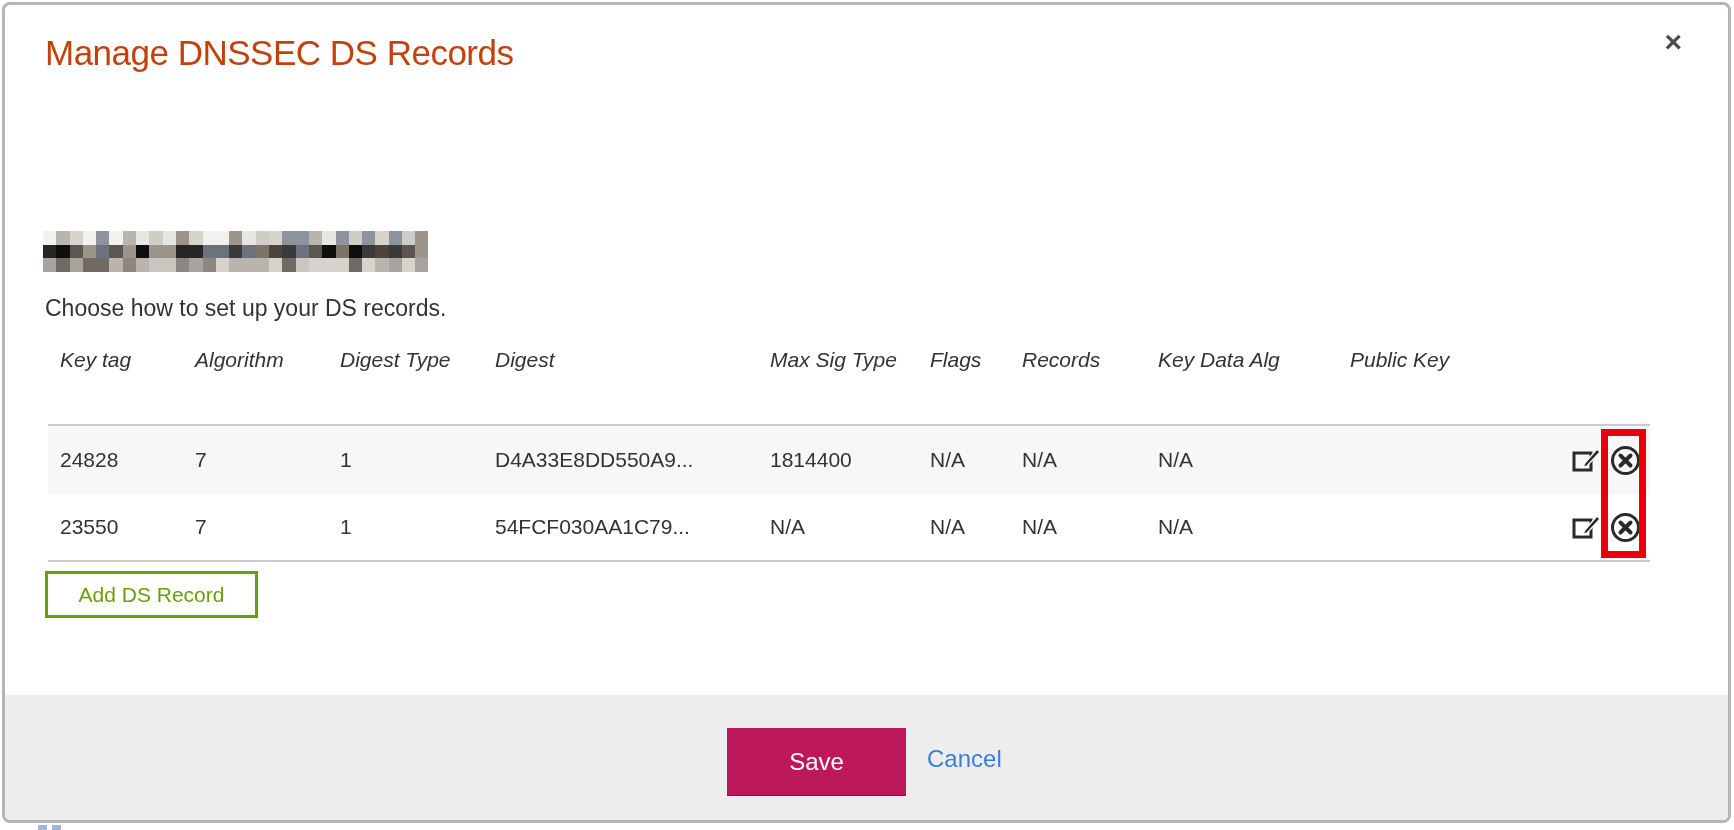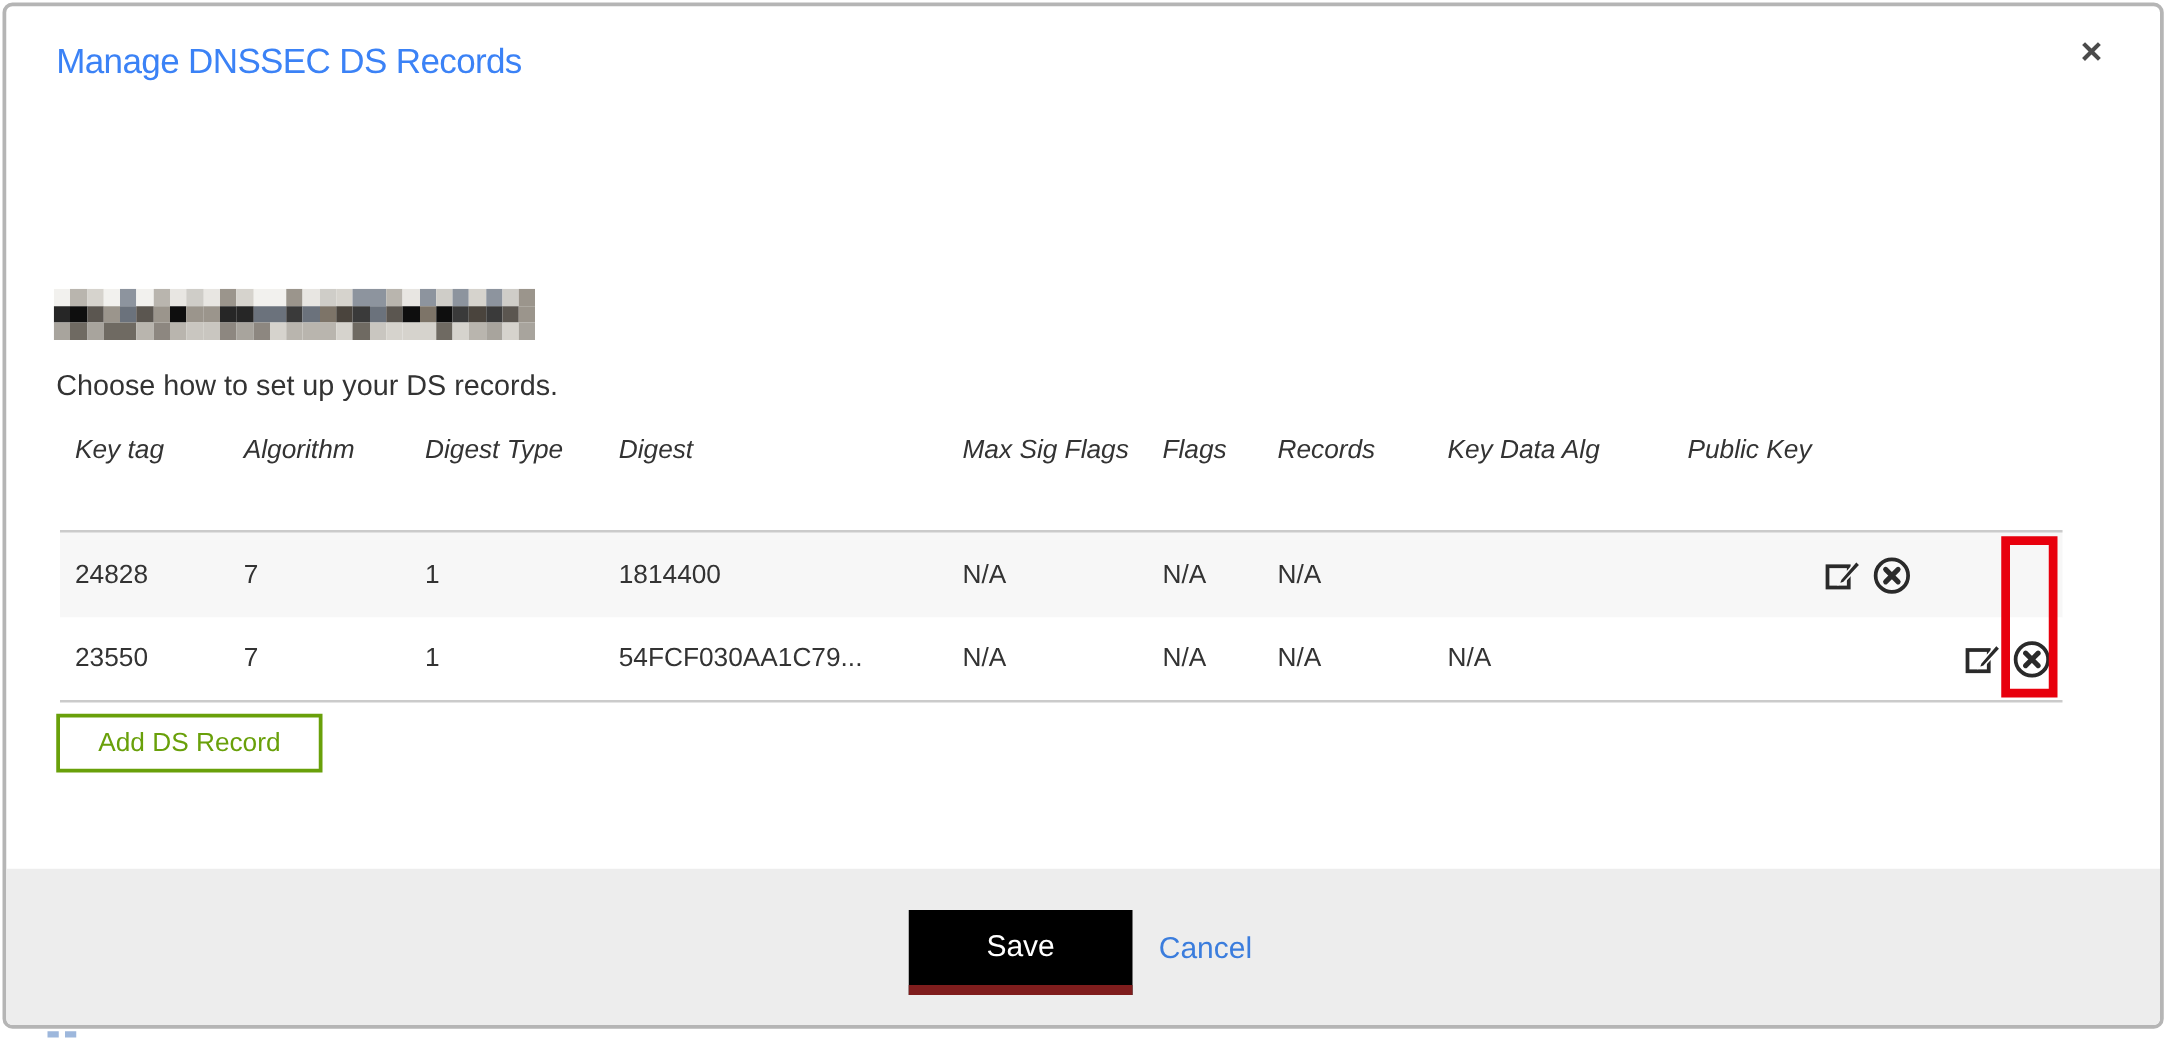--- a/index.html
+++ b/index.html
@@ -6,21 +6,21 @@
   html,body { width:1734px; height:830px; background:#ffffff; font-family:"Liberation Sans", sans-serif; overflow:hidden; }
 
   .dialog {
     position:absolute; left:2px; top:2px; width:1729px; height:821px;
     background:#ffffff; border:3px solid #b5b5b5; border-radius:8px;
   }
   .dialog-inner { position:relative; width:100%; height:100%; }
 
   .page-title {
     position:absolute; left:40px; top:28px;
-    font-size:28px; font-weight:400; color:#3b82f6; letter-spacing:-0.5px;
+    font-size:35px; font-weight:400; color:#c2410c; letter-spacing:-0.5px;
   }
   .close-button {
     position:absolute; right:46px; top:22px;
     font-size:30px; font-weight:700; color:#4b4b4b; cursor:pointer; line-height:1;
   }
 
   .redacted-domain {
     position:absolute; left:38px; top:226px; width:385px; height:41px;
     display:flex; flex-direction:column; overflow:hidden;
   }
@@ -64,21 +64,21 @@
     font-size:21px; font-family:"Liberation Sans", sans-serif;
     display:flex; align-items:center; justify-content:center; cursor:pointer;
   }
 
   .footer {
     position:absolute; left:0; right:0; top:690px; bottom:0;
     background:#ededed; border-radius:0 0 5px 5px;
   }
   .save-button {
     position:absolute; left:722px; top:33px; width:179px; height:68px;
-    background:#000000; border:none; border-bottom:8px solid #7f1d1d;
+    background:#be185d; border:none; border-bottom:1px solid #7f1d1d;
     color:#ffffff; font-size:24px; font-family:"Liberation Sans", sans-serif; cursor:pointer;
   }
   .cancel-link {
     position:absolute; left:922px; top:50px;
     color:#3b7ddd; font-size:24px; cursor:pointer; text-decoration:none;
   }
 
   .behind-page { position:absolute; left:0; bottom:0; width:100%; height:6px; background:#ffffff; }
   .behind-fleck { position:absolute; bottom:0; height:5px; width:9px; background:#9db7dc; }
   .behind-fleck.f1 { left:38px; }
@@ -190,32 +190,33 @@
       </div>
 
     <div class="instruction">Choose how to set up your DS records.</div>
 
     <div class="ds-table">
       <div class="t-row t-head">
         <div>Key tag</div>
         <div>Algorithm</div>
         <div>Digest Type</div>
         <div>Digest</div>
-        <div>Max Sig Flags</div>
+        <div>Max Sig Type</div>
         <div>Flags</div>
         <div>Records</div>
         <div>Key Data Alg</div>
         <div>Public Key</div>
         <div></div>
       </div>
 
       <div class="t-row t-body-1">
         <div>24828</div>
         <div>7</div>
         <div>1</div>
+        <div>D4A33E8DD550A9...</div>
         <div>1814400</div>
         <div>N/A</div>
         <div>N/A</div>
         <div>N/A</div>
         <div></div>
         <div class="cell-actions">
           <span class="icon-btn">
             <svg width="31" height="31" viewBox="0 0 31 31">
                 <rect x="3" y="8" width="17" height="17" fill="none" stroke="#2a2a2a" stroke-width="3"></rect>
                 <path d="M26 4 L29 7 L16 21 L12 22.5 L13.5 18.5 Z" fill="#2a2a2a" stroke="#f7f7f7" stroke-width="1.4"></path>

